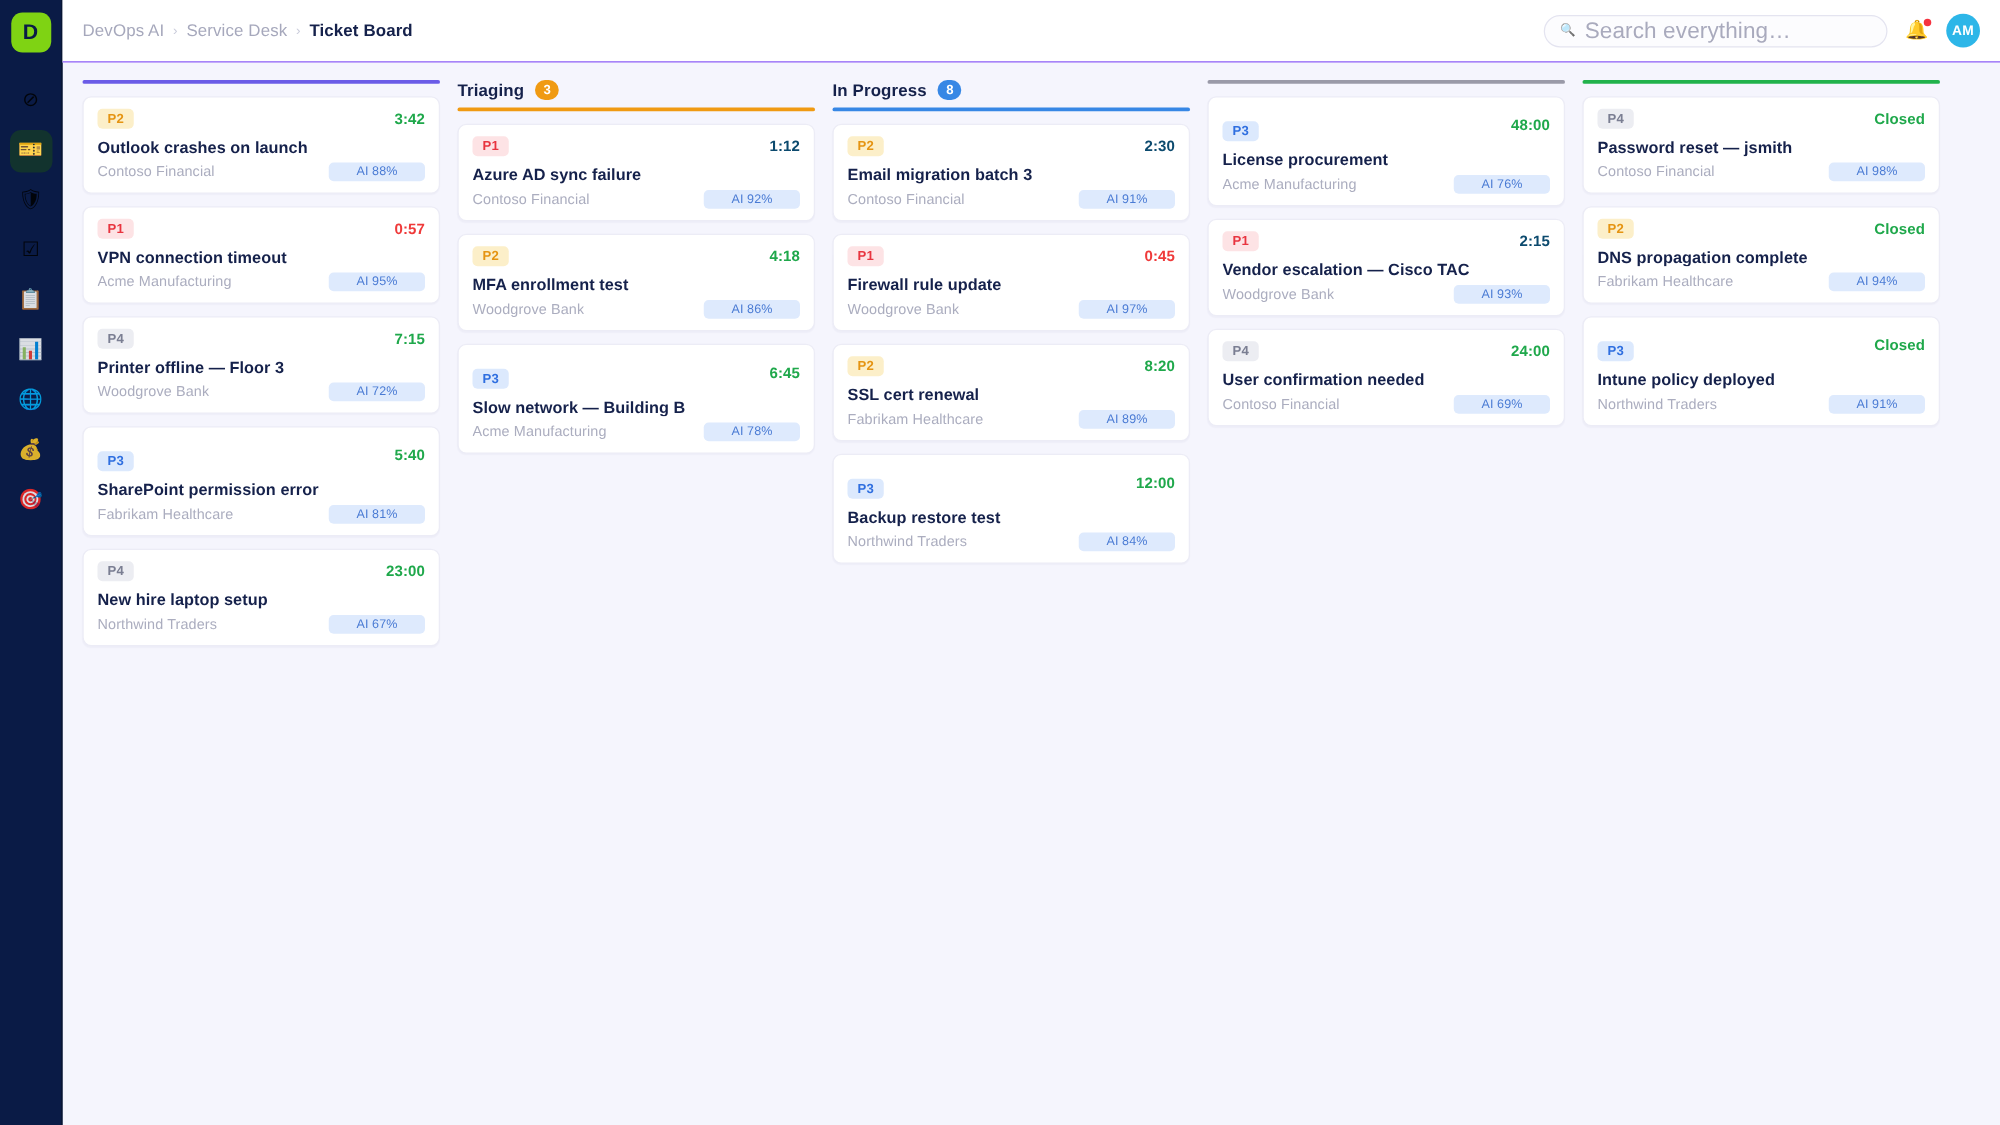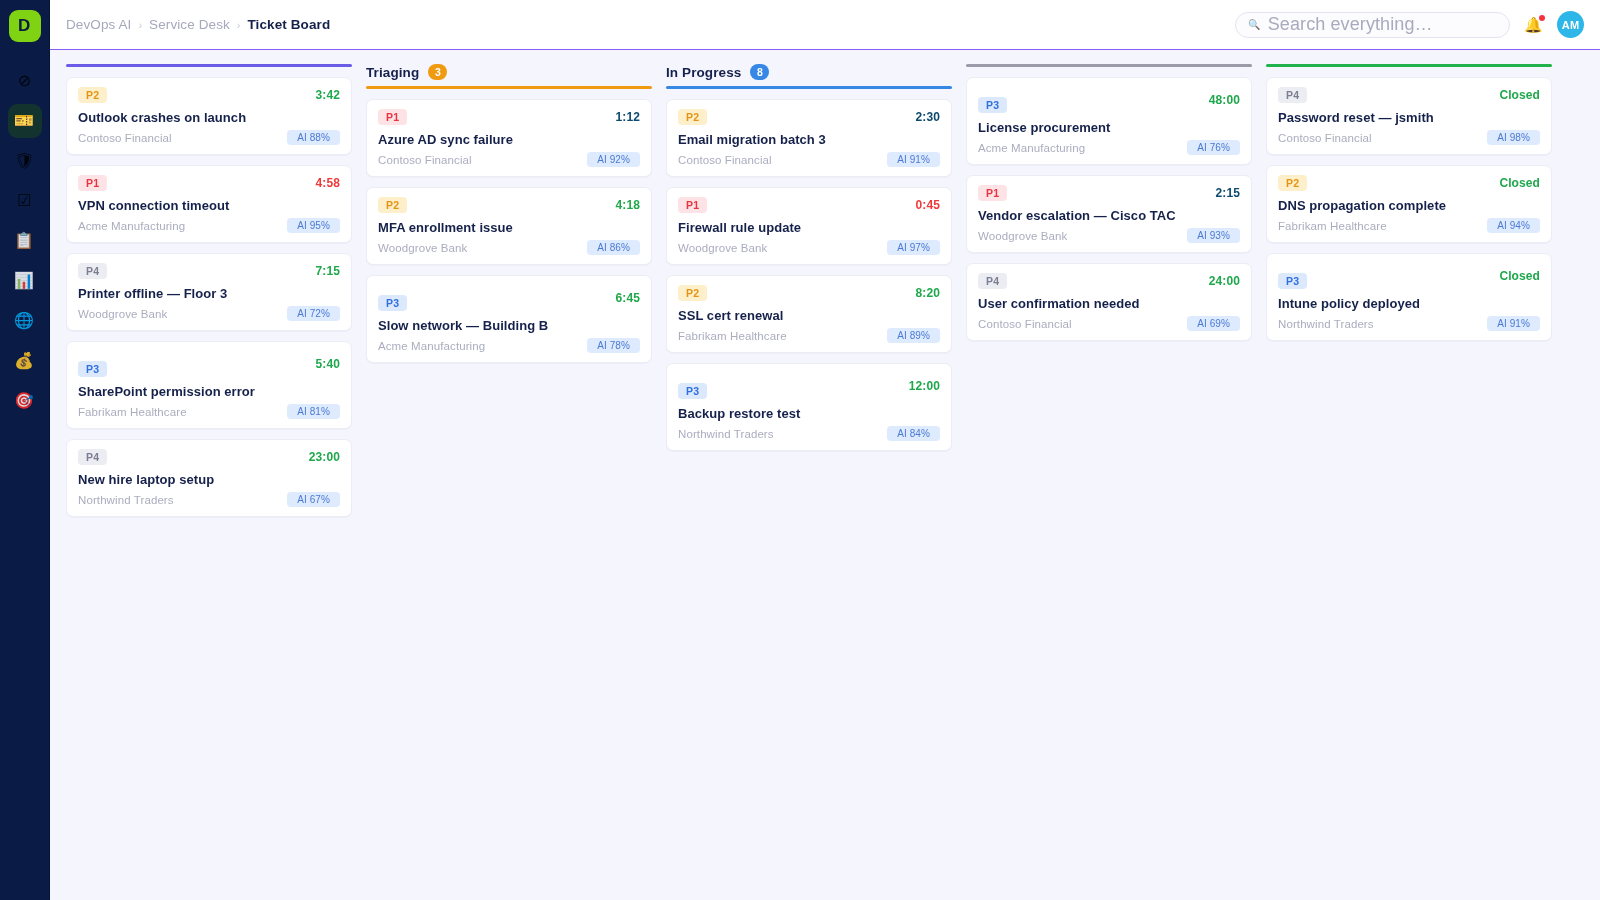--- a/index.html
+++ b/index.html
@@ -123,21 +123,21 @@
   .card-title {
     font-size: 13px; font-weight: bold; color: #15214B;
     letter-spacing: .05px; margin-bottom: 5px;
     white-space: nowrap; overflow: hidden; text-overflow: ellipsis;
   }
   .card-bottom { display: flex; align-items: center; justify-content: space-between; }
   .org { font-size: 11.5px; color: #ABADBF; letter-spacing: .1px;
          white-space: nowrap; overflow: hidden; text-overflow: ellipsis; }
   .ai-chip {
     background: #DEEAFD; color: #4A7BD4;
-    font-size: 10px; padding: 2px 10px; border-radius: 4px;
+    font-size: 10px; padding: 2px 22px; border-radius: 4px;
     letter-spacing: .1px; flex: 0 0 auto; margin-left: 8px;
   }
 </style>
 </head>
 <body>
 
 <div class="app">
 
   <nav class="sidebar">
     <div class="logo">D</div>
@@ -207,21 +207,21 @@
               </div>
               <div class="card-title">Outlook crashes on launch</div>
               <div class="card-bottom">
                 <span class="org">Contoso Financial</span>
                 <span class="ai-chip">AI 88%</span>
               </div>
             </div>
             <div class="card">
               <div class="card-top">
                 <span class="prio p1">P1</span>
-                <span class="timer crit">4:58</span>
+                <span class="timer crit">0:57</span>
               </div>
               <div class="card-title">VPN connection timeout</div>
               <div class="card-bottom">
                 <span class="org">Acme Manufacturing</span>
                 <span class="ai-chip">AI 95%</span>
               </div>
             </div>
             <div class="card">
               <div class="card-top">
                 <span class="prio p4">P4</span>
@@ -273,21 +273,21 @@
               <div class="card-bottom">
                 <span class="org">Contoso Financial</span>
                 <span class="ai-chip">AI 92%</span>
               </div>
             </div>
             <div class="card">
               <div class="card-top">
                 <span class="prio p2">P2</span>
                 <span class="timer ok">4:18</span>
               </div>
-              <div class="card-title">MFA enrollment issue</div>
+              <div class="card-title">MFA enrollment test</div>
               <div class="card-bottom">
                 <span class="org">Woodgrove Bank</span>
                 <span class="ai-chip">AI 86%</span>
               </div>
             </div>
             <div class="card">
               <div class="card-top">
                 <span class="prio p3">P3</span>
                 <span class="timer ok">6:45</span>
               </div>

